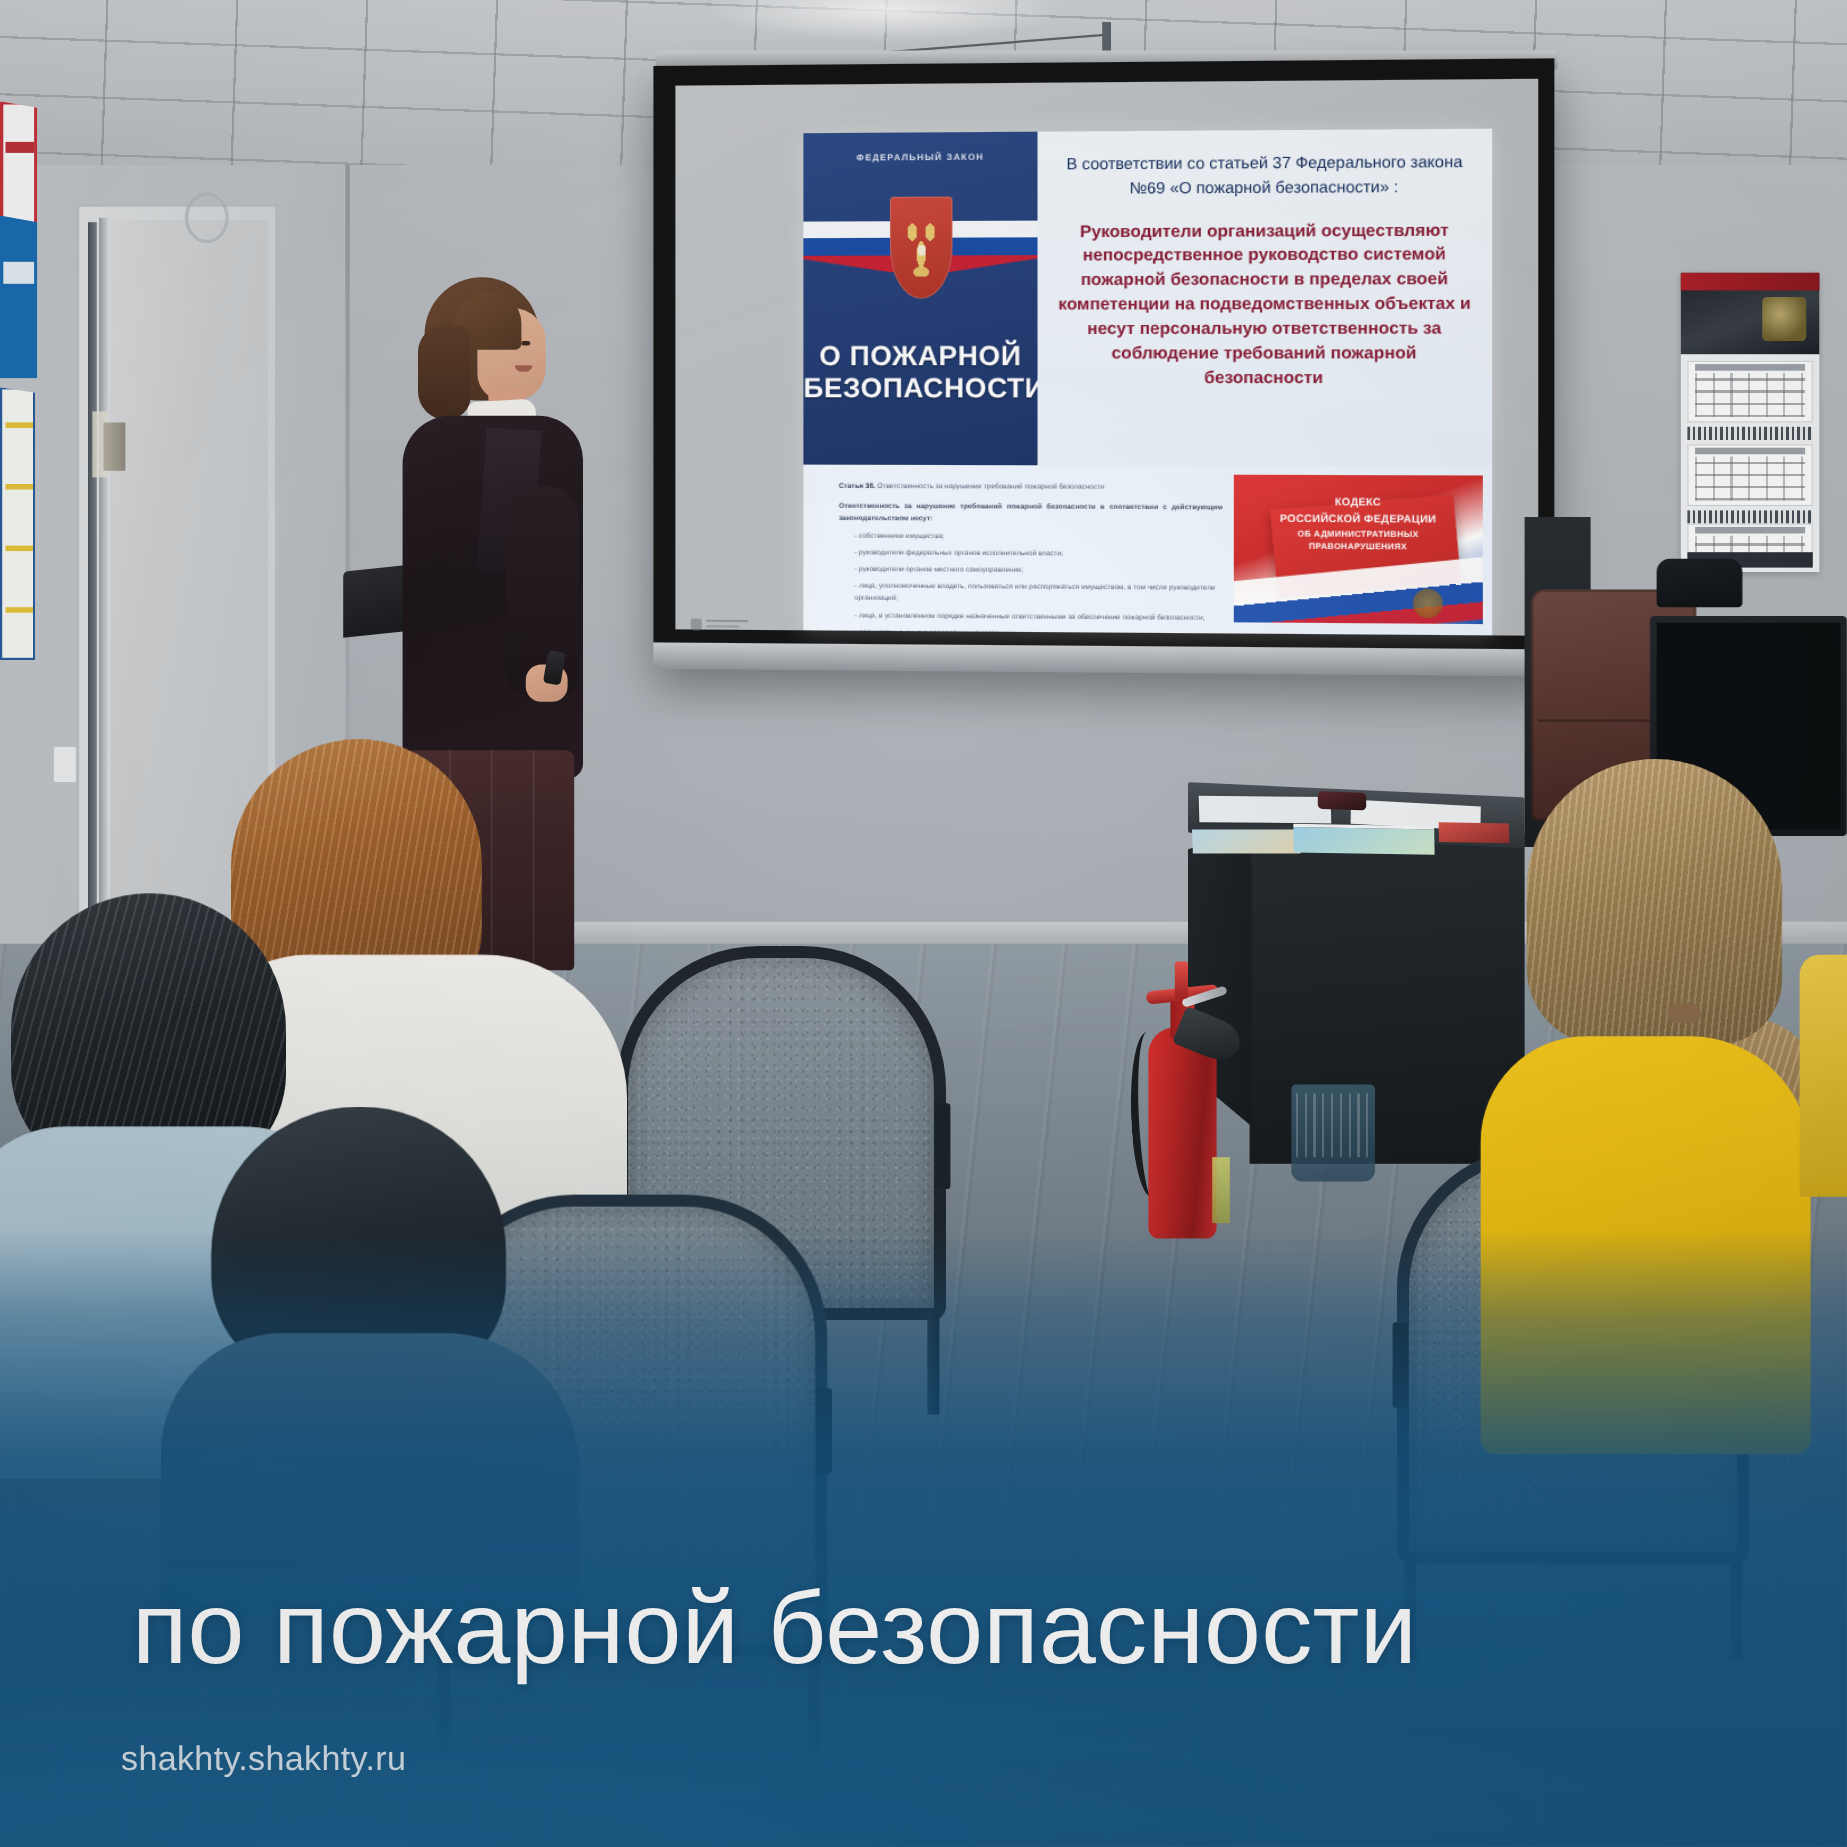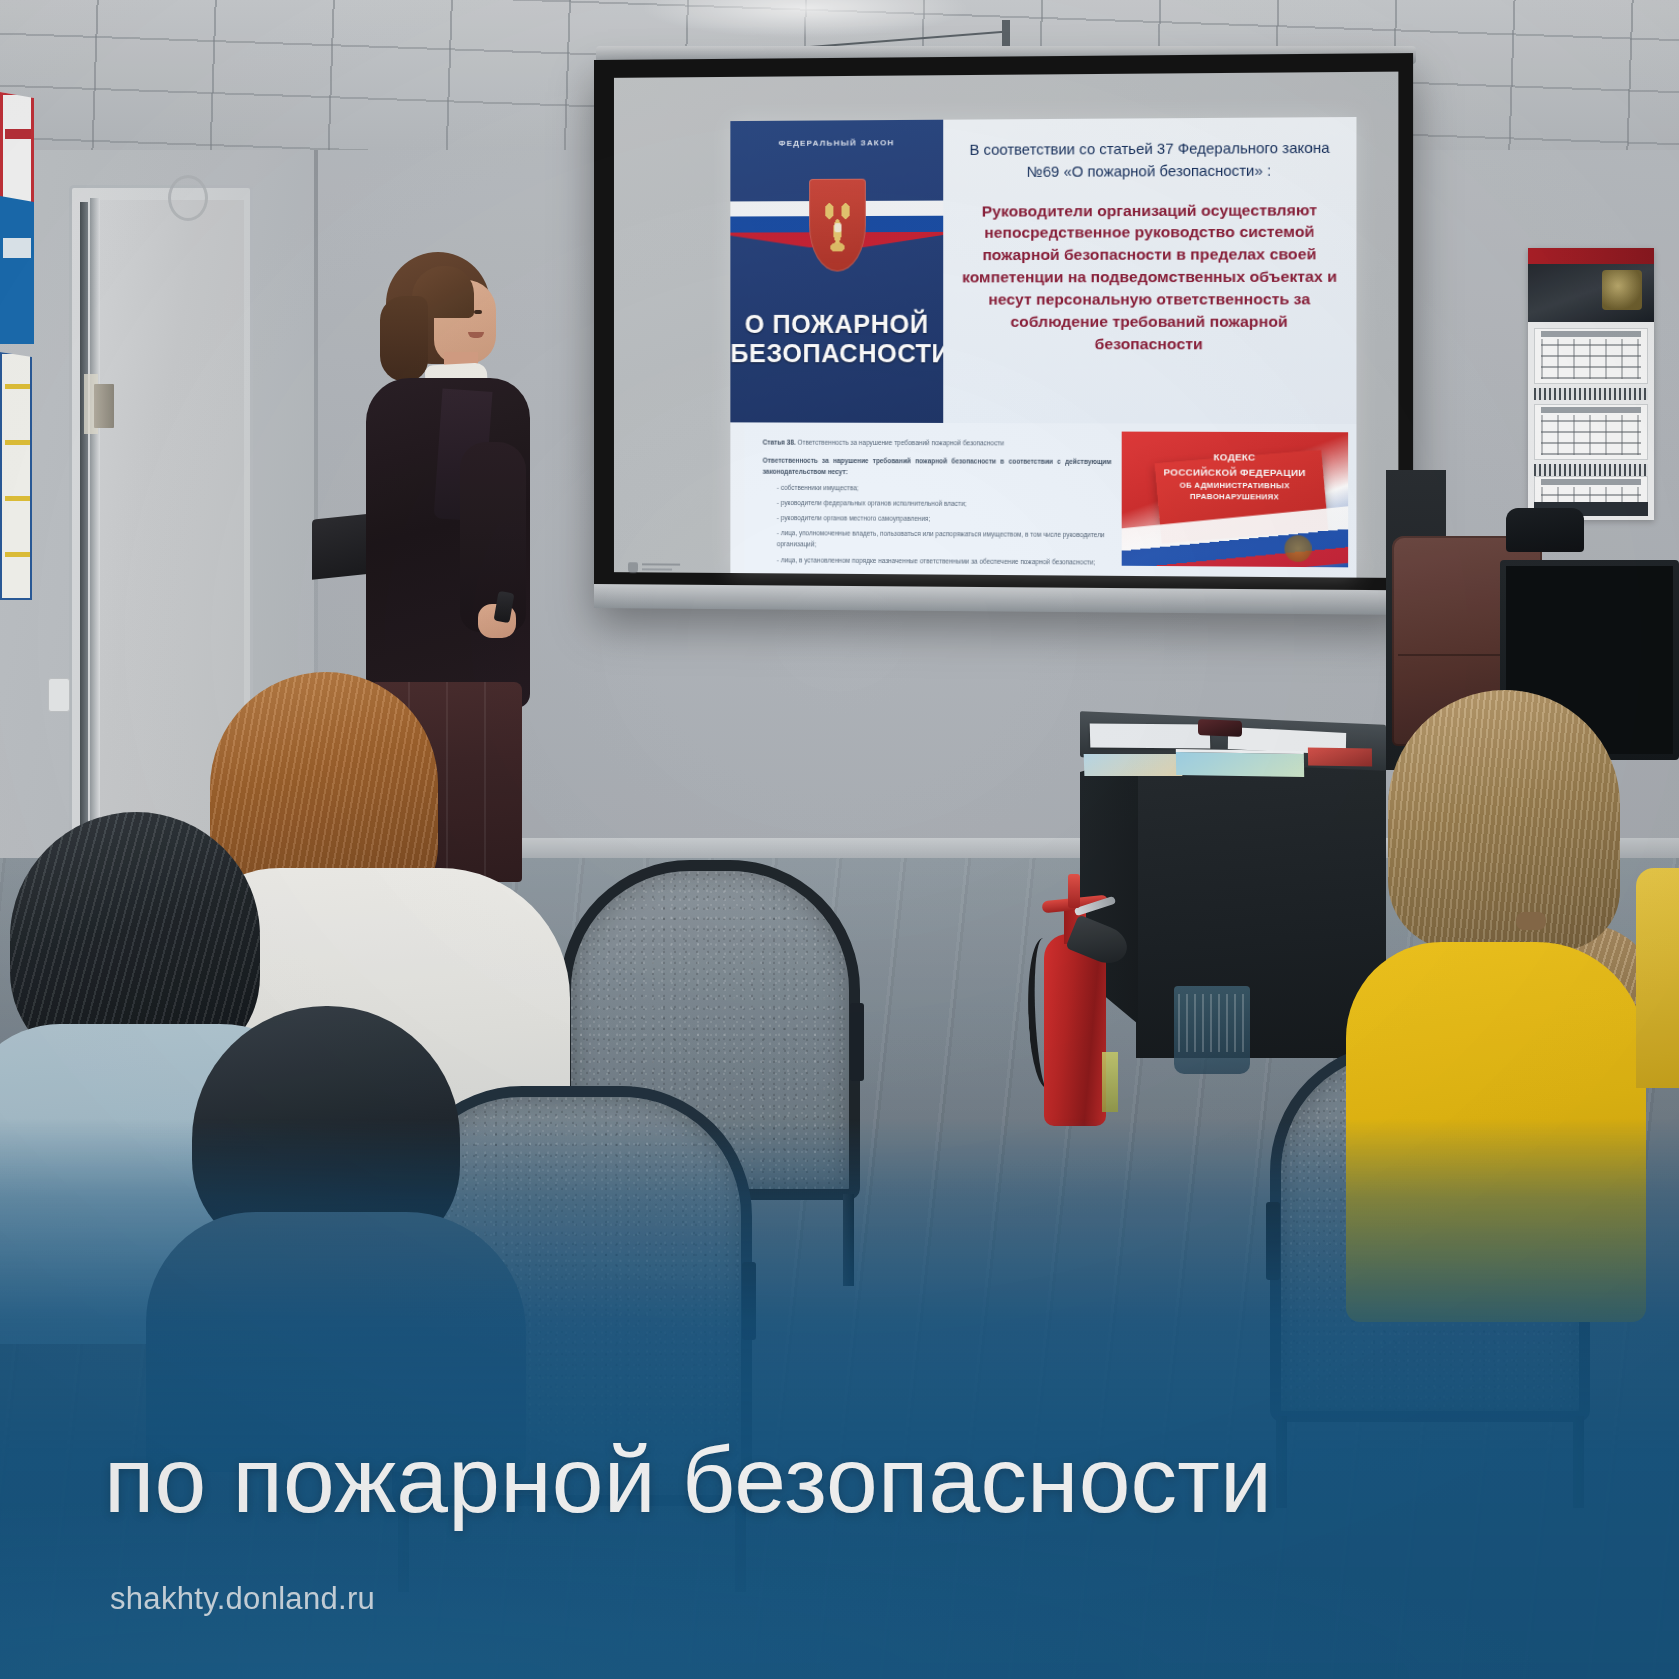--- a/index.html
+++ b/index.html
@@ -692,21 +692,21 @@
   .headline {
     position:absolute; left:104px; bottom:146px; width: 1420px;
     z-index: 25;
     color:#ffffff;
     font-size: 93px;
     font-weight: 400;
     line-height: 1.13;
     letter-spacing: .2px;
     text-shadow: 0 2px 10px rgba(0,0,0,.22);
   }
-  .headline .l2 { display:block; }
+  .headline .l2 { display:block;margin-left:16px; }
 
   .site-url {
     position:absolute; left:110px; bottom:62px; z-index: 25;
     color: rgba(255,255,255,.82);
     font-size: 31px;
     letter-spacing: .3px;
   }
 
   
   .grain {
@@ -967,15 +967,15 @@
 
   <div class="grain"></div>
 
   <div class="overlay"></div>
   <div class="overlay-wave"></div>
 
   <div class="headline">
     <span class="l2">по пожарной безопасности</span>
   </div>
 
-  <div class="site-url">shakhty.donland.ru</div>
+  <div class="site-url">shakhty.shakhty.ru</div>
 
 </div>
 
 </body></html>

